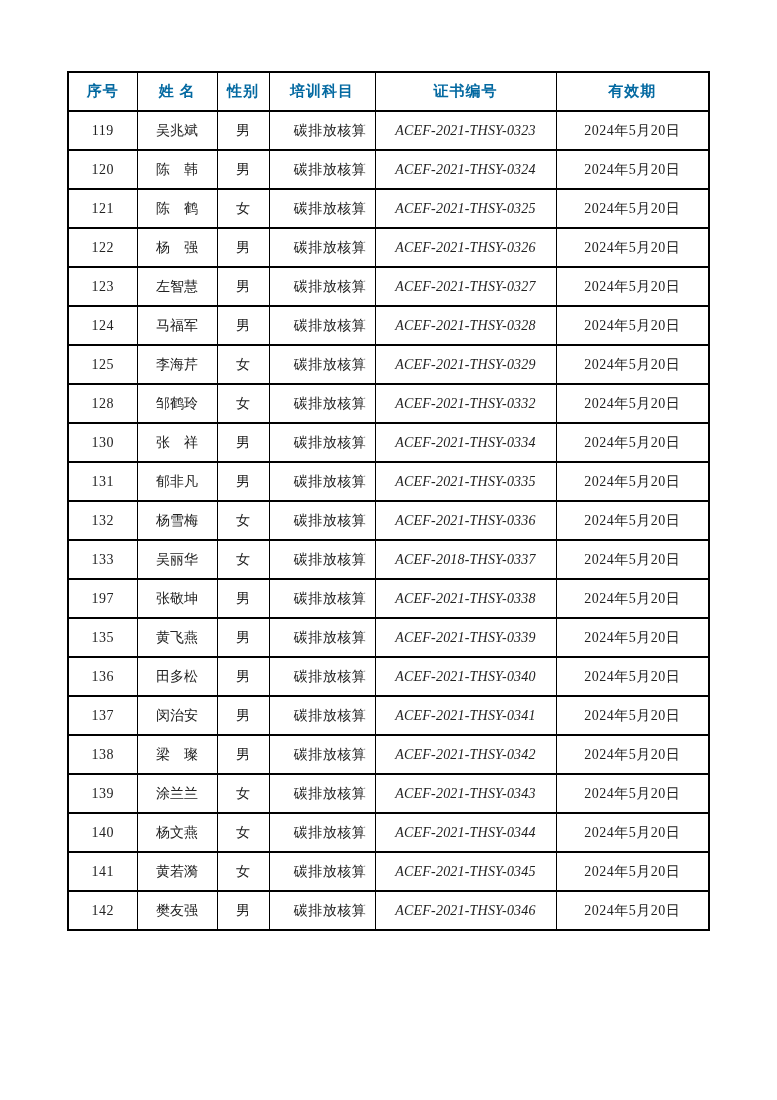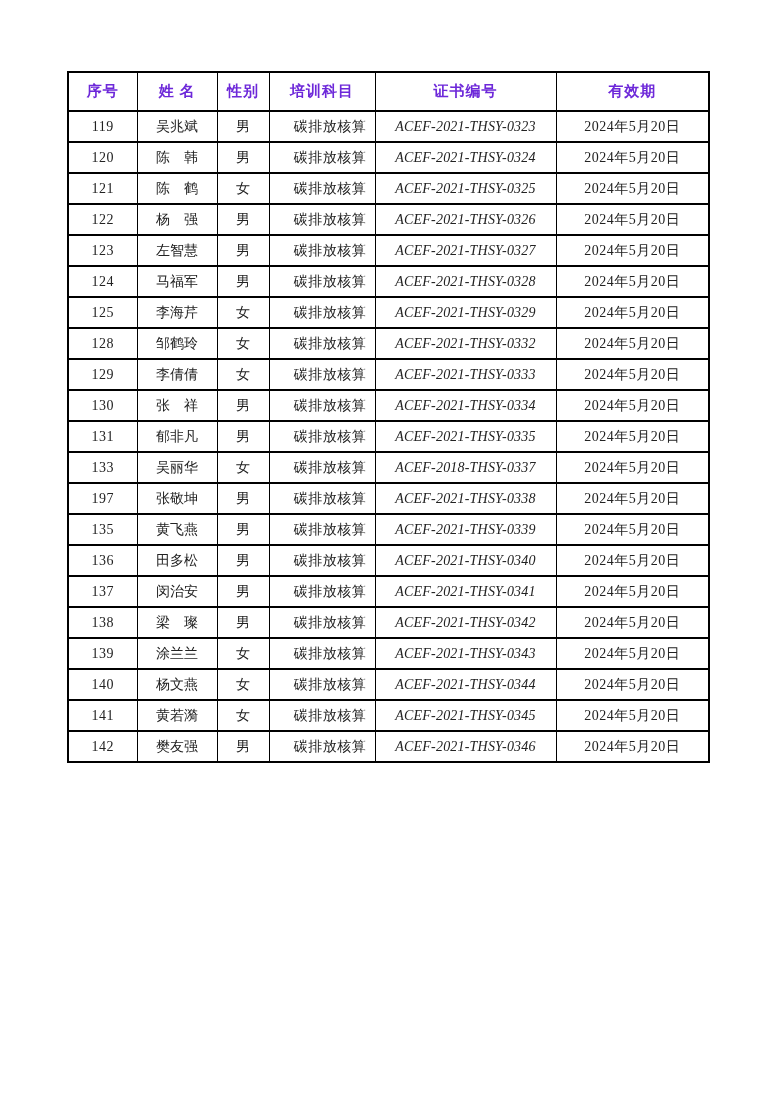--- a/index.html
+++ b/index.html
@@ -40,27 +40,27 @@
     border-left: 1px solid #000000;
     border-right: 1px solid #000000;
     text-align: center;
     vertical-align: middle;
     overflow: hidden;
     white-space: nowrap;
   }
   table.roster { border: 2px solid #000000; }
 
   table.roster thead tr { height: 39px; }
-  table.roster tbody tr { height: 31px; }
+  table.roster tbody tr { height: 39px; }
 
   table.roster th {
     font-weight: bold;
     font-size: 15px;
     letter-spacing: 1px;
-    color: #6d28d9;
+    color: #0369a1;
   }
   table.roster td {
     font-size: 14px;
     color: #222222;
   }
   td.cell-no      { font-size: 14px; letter-spacing: 0.5px; }
   td.cell-name    { font-size: 14px; }
   td.cell-gender  { font-size: 14px; }
   td.cell-subject { font-size: 13px; letter-spacing: 0.5px; padding-left: 16px; }
   td.cell-cert    { font-size: 14px; letter-spacing: 0.2px; font-style: italic; }
@@ -157,47 +157,47 @@
 
     <tr>
       <td class="cell-no">128</td>
       <td class="cell-name">邹鹤玲</td>
       <td class="cell-gender">女</td>
       <td class="cell-subject">碳排放核算</td>
       <td class="cell-cert">ACEF-2021-THSY-0332</td>
       <td class="cell-valid">2024年5月20日</td>
     </tr>
 
-    <tr>
-      <td class="cell-no">129</td>
-      <td class="cell-name">李倩倩</td>
-      <td class="cell-gender">女</td>
-      <td class="cell-subject">碳排放核算</td>
-      <td class="cell-cert">ACEF-2021-THSY-0333</td>
-      <td class="cell-valid">2024年5月20日</td>
-    </tr>
 
     <tr>
       <td class="cell-no">130</td>
       <td class="cell-name">张　祥</td>
       <td class="cell-gender">男</td>
       <td class="cell-subject">碳排放核算</td>
       <td class="cell-cert">ACEF-2021-THSY-0334</td>
       <td class="cell-valid">2024年5月20日</td>
     </tr>
 
     <tr>
       <td class="cell-no">131</td>
       <td class="cell-name">郁非凡</td>
       <td class="cell-gender">男</td>
       <td class="cell-subject">碳排放核算</td>
       <td class="cell-cert">ACEF-2021-THSY-0335</td>
       <td class="cell-valid">2024年5月20日</td>
     </tr>
 
+    <tr>
+      <td class="cell-no">132</td>
+      <td class="cell-name">杨雪梅</td>
+      <td class="cell-gender">女</td>
+      <td class="cell-subject">碳排放核算</td>
+      <td class="cell-cert">ACEF-2021-THSY-0336</td>
+      <td class="cell-valid">2024年5月20日</td>
+    </tr>
 
     <tr>
       <td class="cell-no">133</td>
       <td class="cell-name">吴丽华</td>
       <td class="cell-gender">女</td>
       <td class="cell-subject">碳排放核算</td>
       <td class="cell-cert">ACEF-2018-THSY-0337</td>
       <td class="cell-valid">2024年5月20日</td>
     </tr>
 

